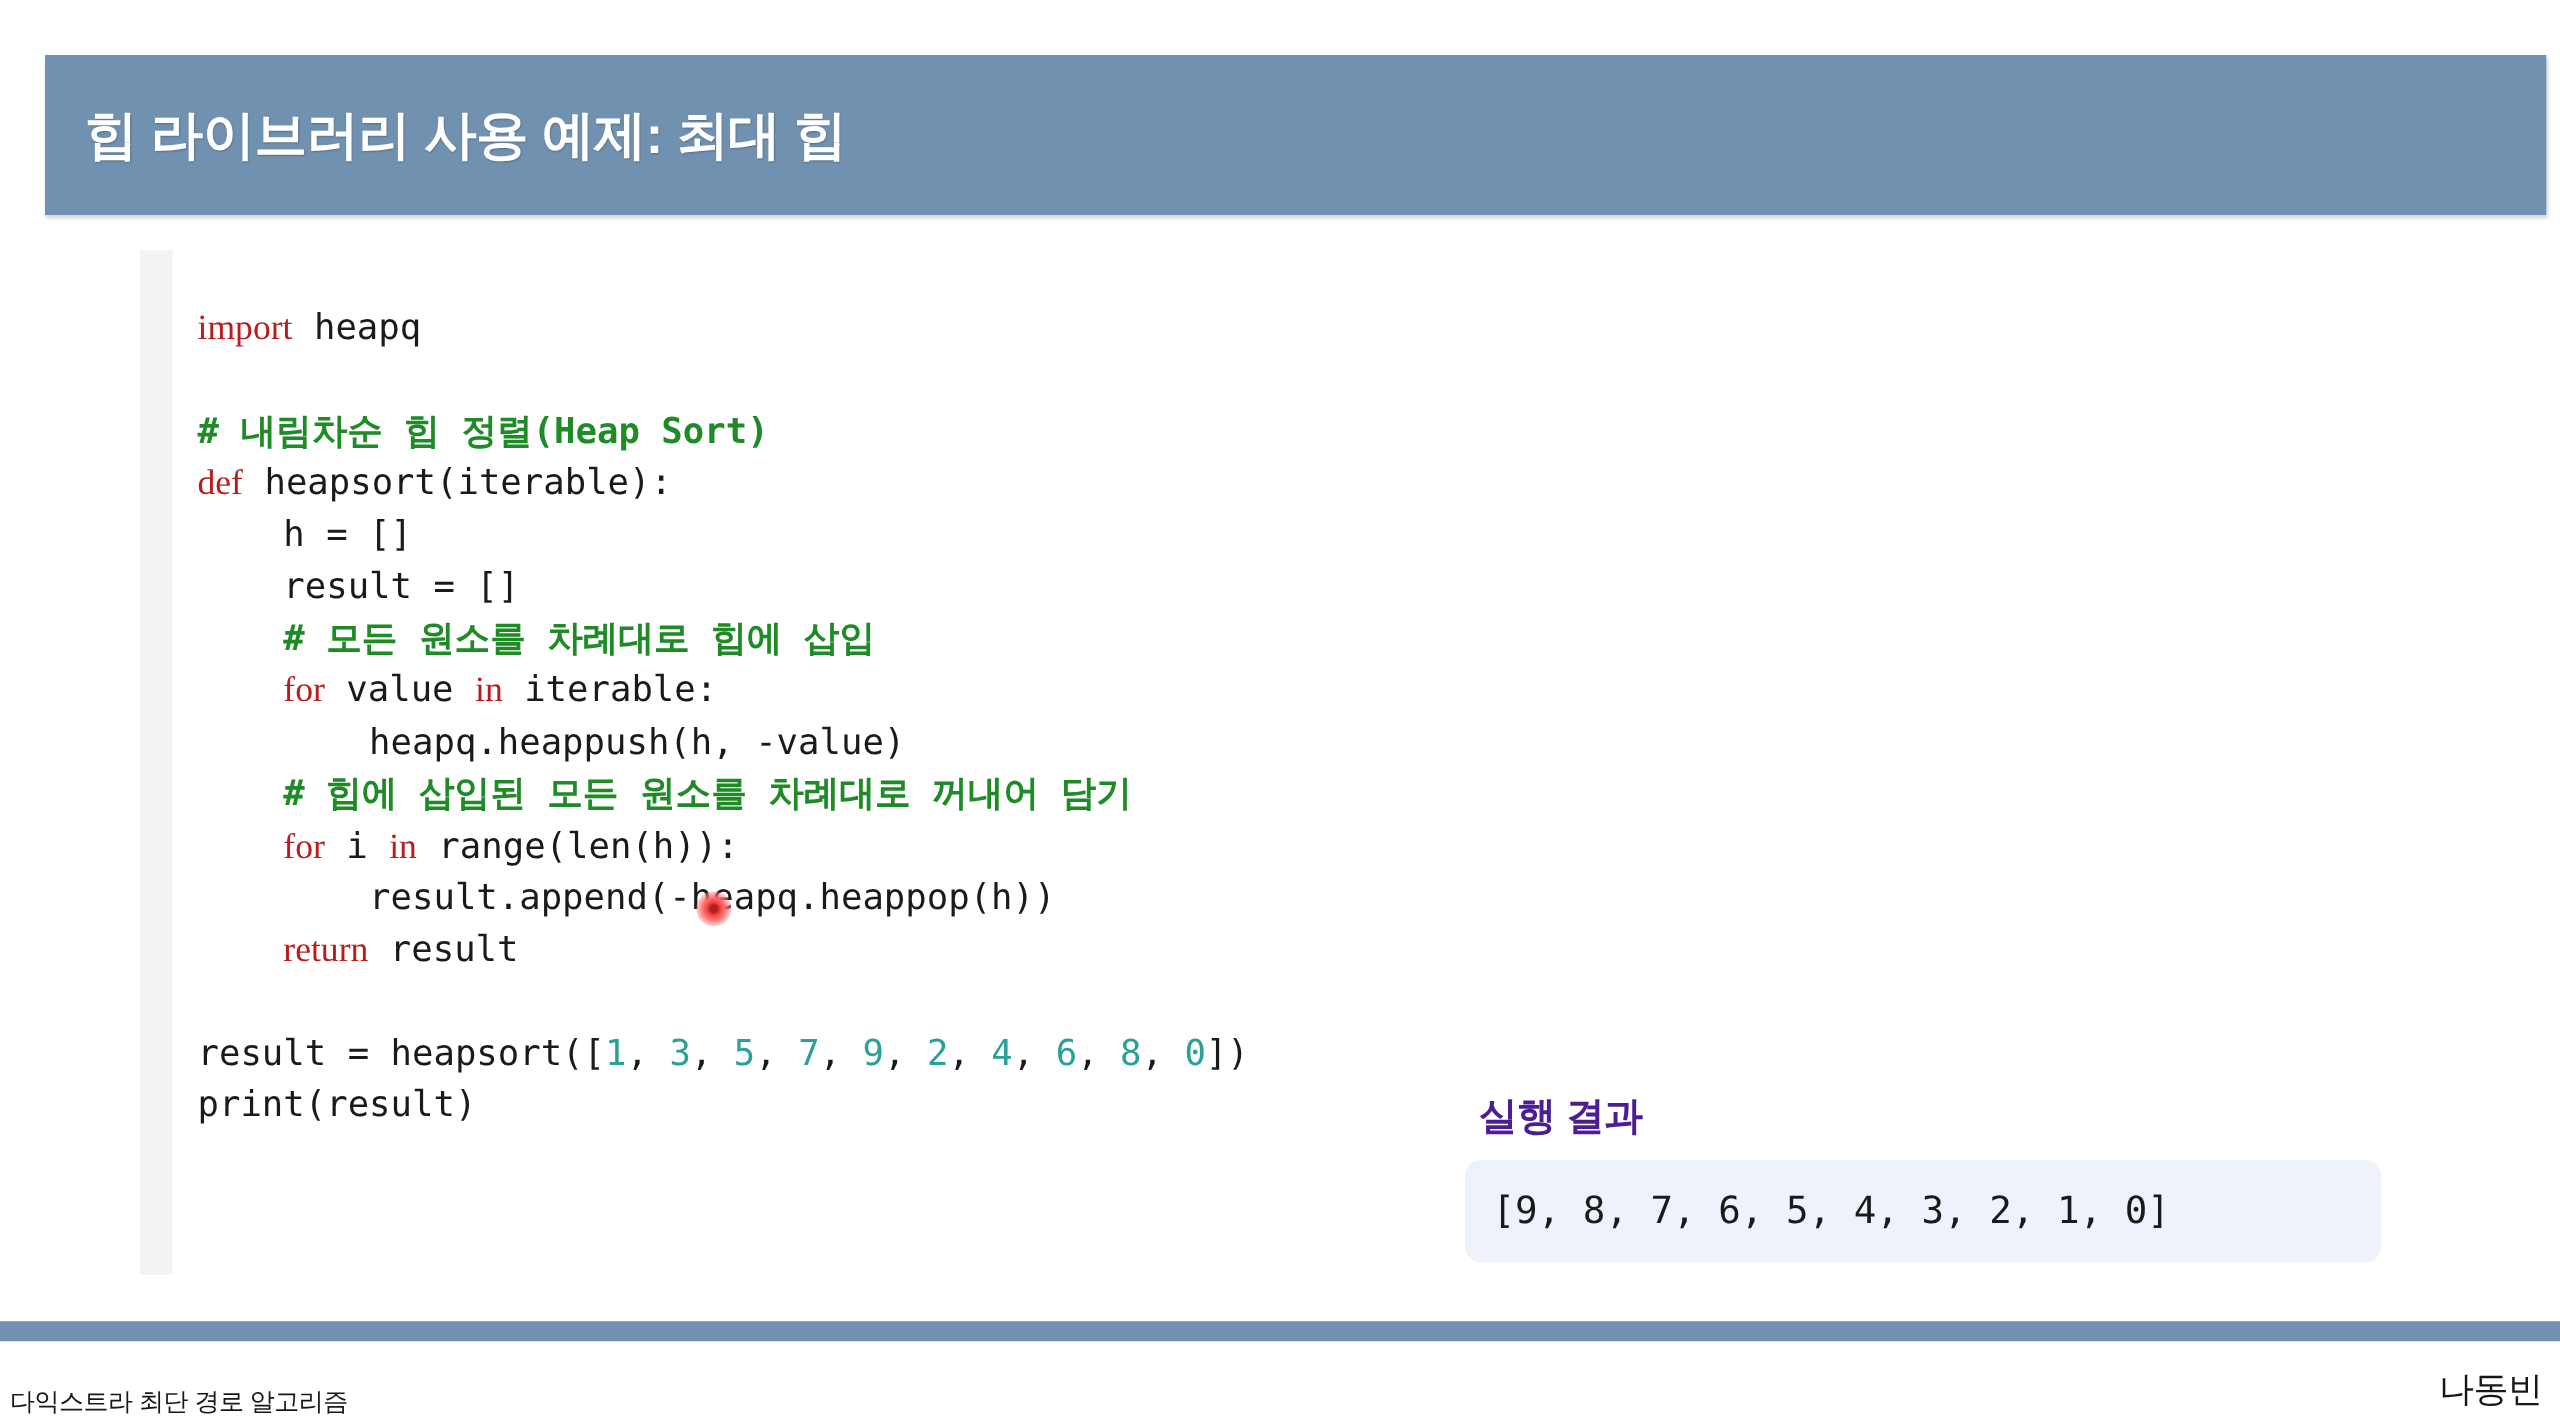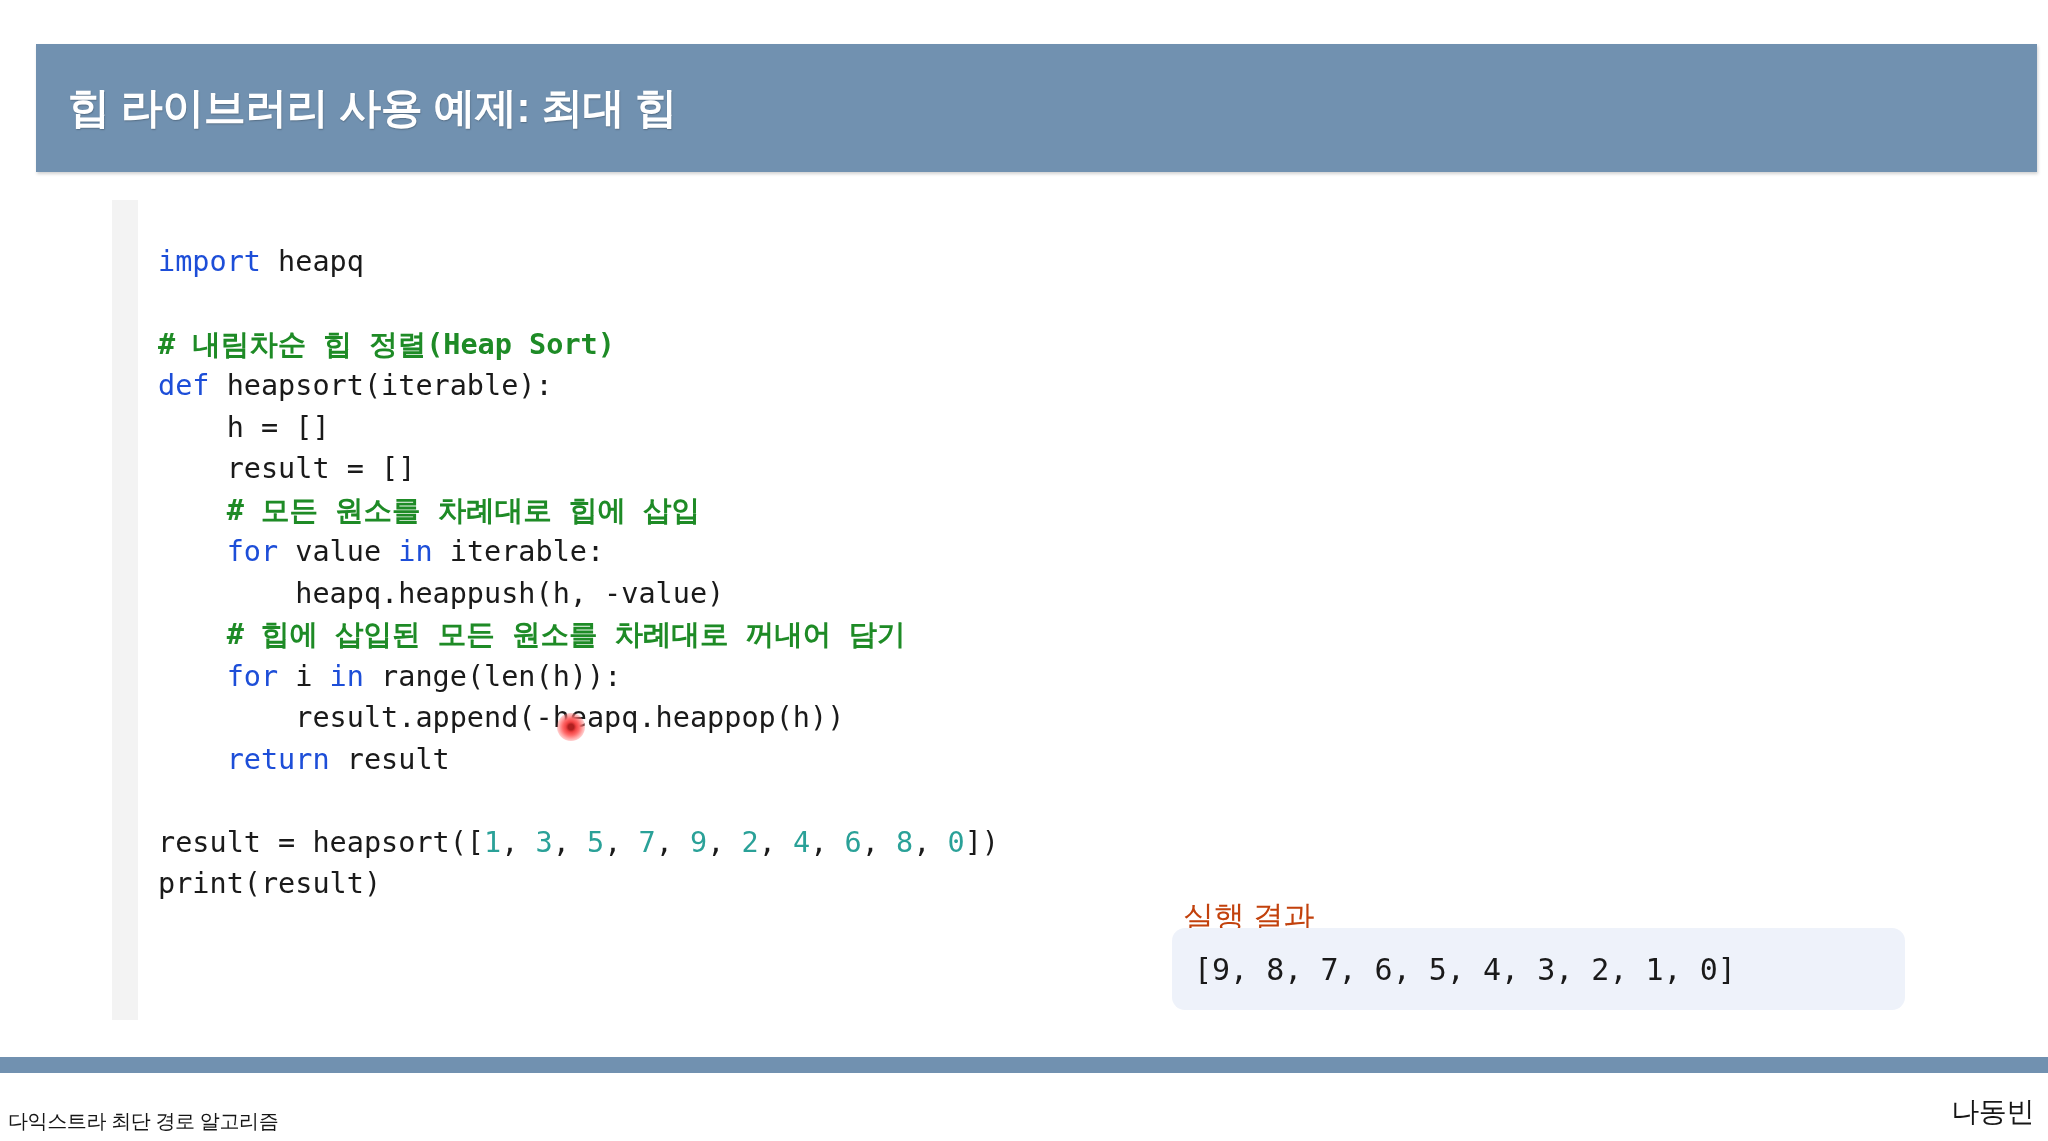--- a/index.html
+++ b/index.html
@@ -54,21 +54,21 @@
     left: 158px;
     top: 212px;
     font-family: "DejaVu Sans Mono", "Liberation Mono", monospace;
     font-size: 28.5px;
     line-height: 41.5px;
     color: #1a1a1a;
     white-space: pre;
     letter-spacing: 0px;
   }
   .ln { display: block; height: 41.5px; }
-  .kw  { color: #1d4ed8; }
+  .kw  { color: #b91c1c; font-family: Liberation Serif, serif; }
   .cmt { color: #1E8B26; font-weight: bold; }
   .num { color: #2AA198; }
   .blank { display: block; height: 41.5px; }
 
   
   #laser-dot {
     position: absolute;
     left: 557px;
     top: 713px;
     width: 28px;
@@ -79,24 +79,24 @@
         #f04242 26%, #ff6a6a 42%,
         rgba(255,120,120,0.55) 62%,
         rgba(255,150,150,0.18) 80%,
         rgba(255,180,180,0) 100%);
   }
 
   
   #result-label {
     position: absolute;
     left: 1183px;
-    top: 896px;
+    top: 872px;
     font-size: 31px;
-    font-weight: 400;
-    color: #c2410c;
+    font-weight: 700;
+    color: #4c1d95;
     letter-spacing: -0.3px;
     white-space: nowrap;
   }
   #result-box {
     position: absolute;
     left: 1172px;
     top: 928px;
     width: 733px;
     height: 82px;
     background: #EEF2FA;

